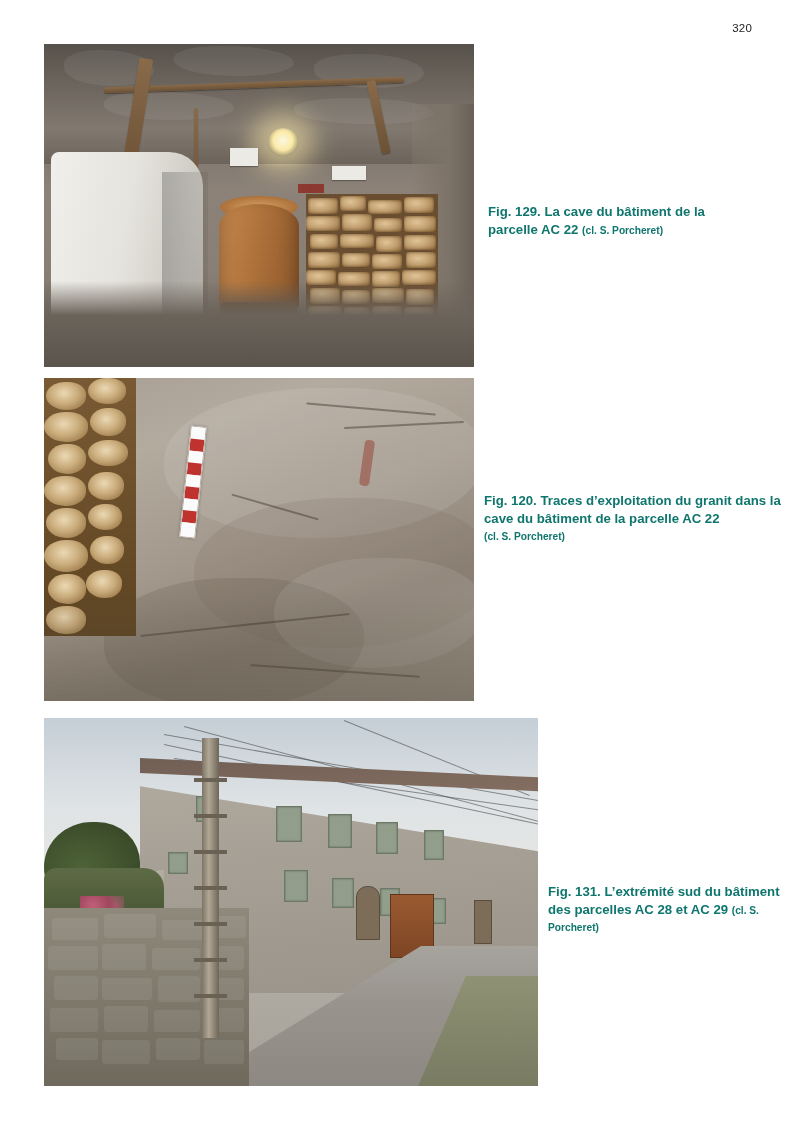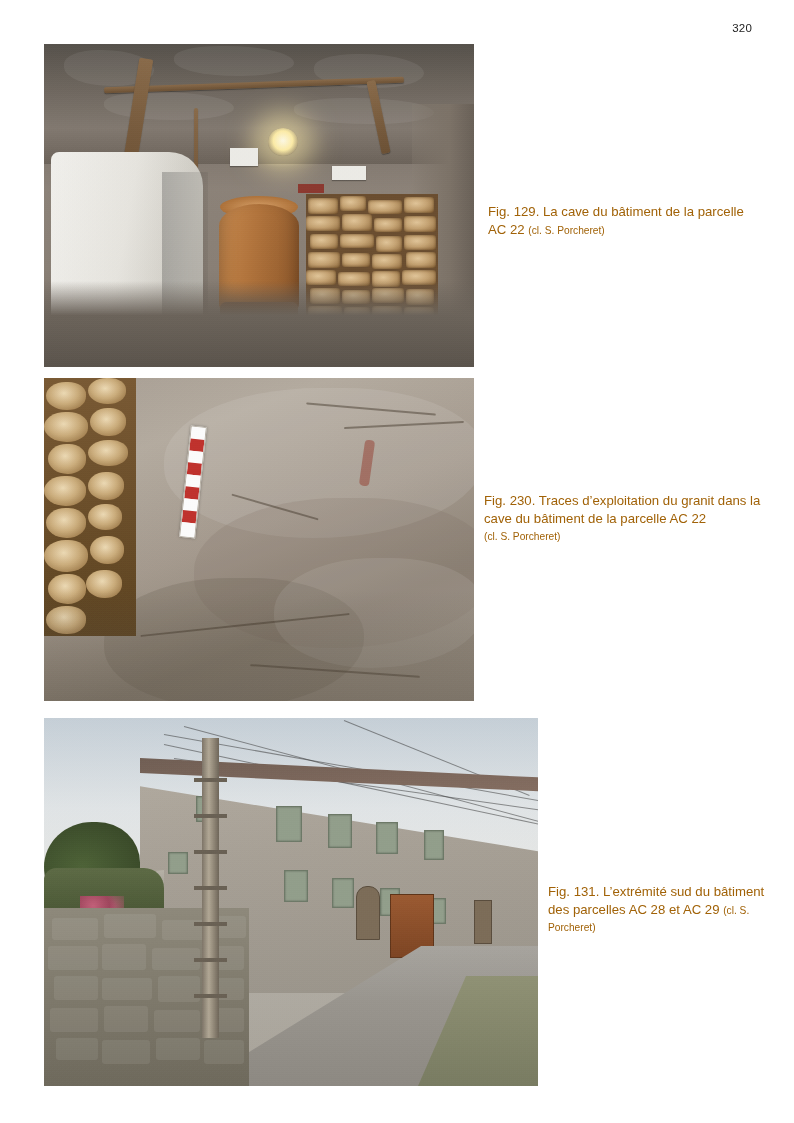--- a/index.html
+++ b/index.html
@@ -37,21 +37,22 @@
   }
   .photo {
     position: absolute;
     overflow: hidden;
     background: #8b8176;
   }
   .caption {
     position: absolute;
     font-size: 13.2px;
     line-height: 1.34;
-    color: #a16207;
+    color: #0f766e;
+    font-weight: bold;
   }
   .caption .credit {
     font-size: 10.2px;
   }
 
   
   #photo129 {
     left: 44px; top: 44px; width: 430px; height: 323px;
     background:
       radial-gradient(ellipse 70px 38px at 238px 98px, rgba(255,246,205,0.95) 0%, rgba(255,240,190,0.55) 34%, rgba(180,165,135,0.12) 66%, rgba(0,0,0,0) 80%),
@@ -407,21 +408,21 @@
         <div class="ruler-seg" style="top:72px;height:12px;background:#fff;"></div>
         <div class="ruler-seg" style="top:84px;height:12px;"></div>
         <div class="ruler-seg" style="top:96px;height:14px;background:#fff;"></div>
       </div>
 
       <div class="shade"></div>
       <div class="photo-noise"></div>
     </div>
 
     <div class="caption" id="cap130">
-      <span>Fig. 230. Traces d’exploitation du granit dans la cave du bâtiment de la parcelle AC 22 </span><br><span class="credit">(cl. S. Porcheret)</span>
+      <span>Fig. 120. Traces d’exploitation du granit dans la cave du bâtiment de la parcelle AC 22 </span><br><span class="credit">(cl. S. Porcheret)</span>
     </div>
   </div>
 
   <div class="figure">
     <div class="photo" id="photo131">
       <div class="sky"></div>
 
       <div class="wire" style="left:120px;top:16px;width:420px;transform:rotate(10deg);"></div>
       <div class="wire" style="left:120px;top:26px;width:420px;transform:rotate(12deg);"></div>
       <div class="wire" style="left:130px;top:40px;width:400px;transform:rotate(8deg);"></div>

